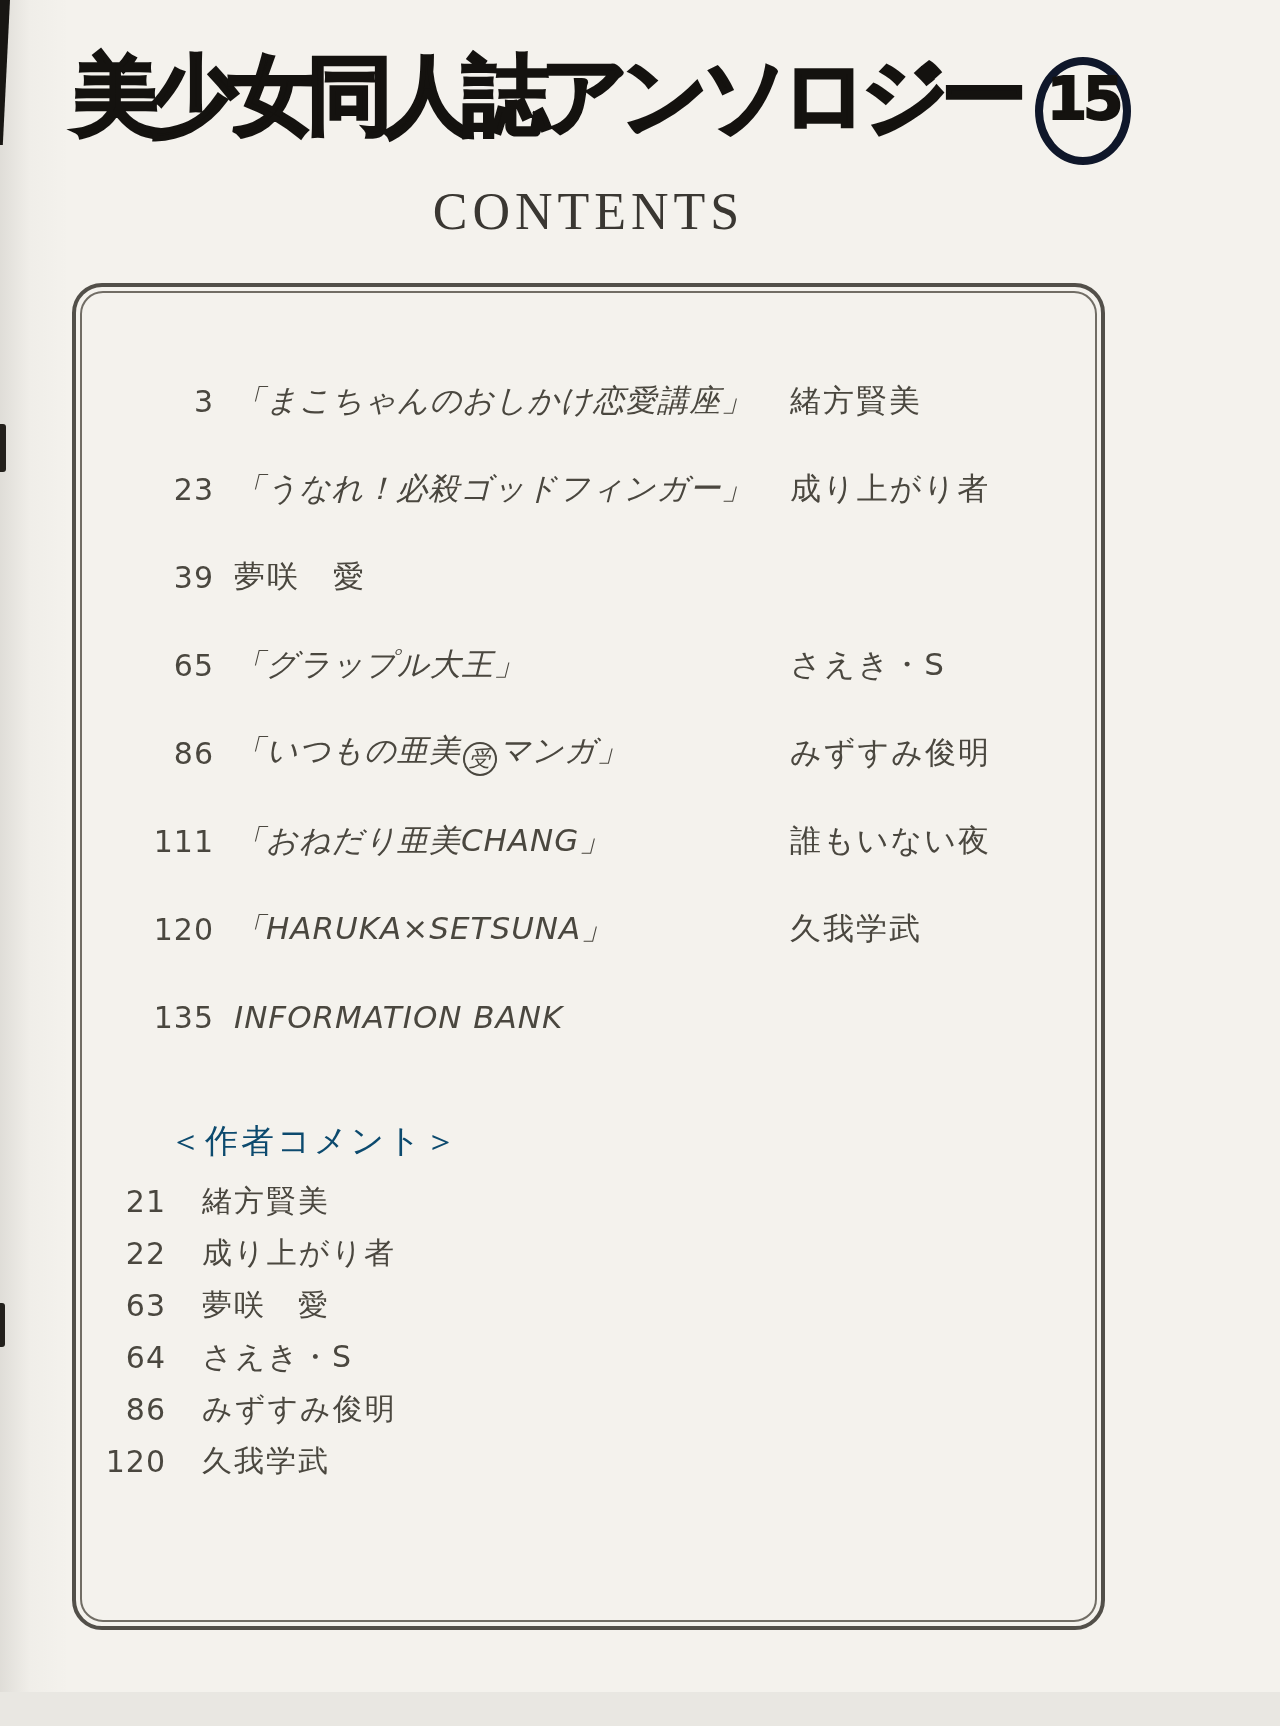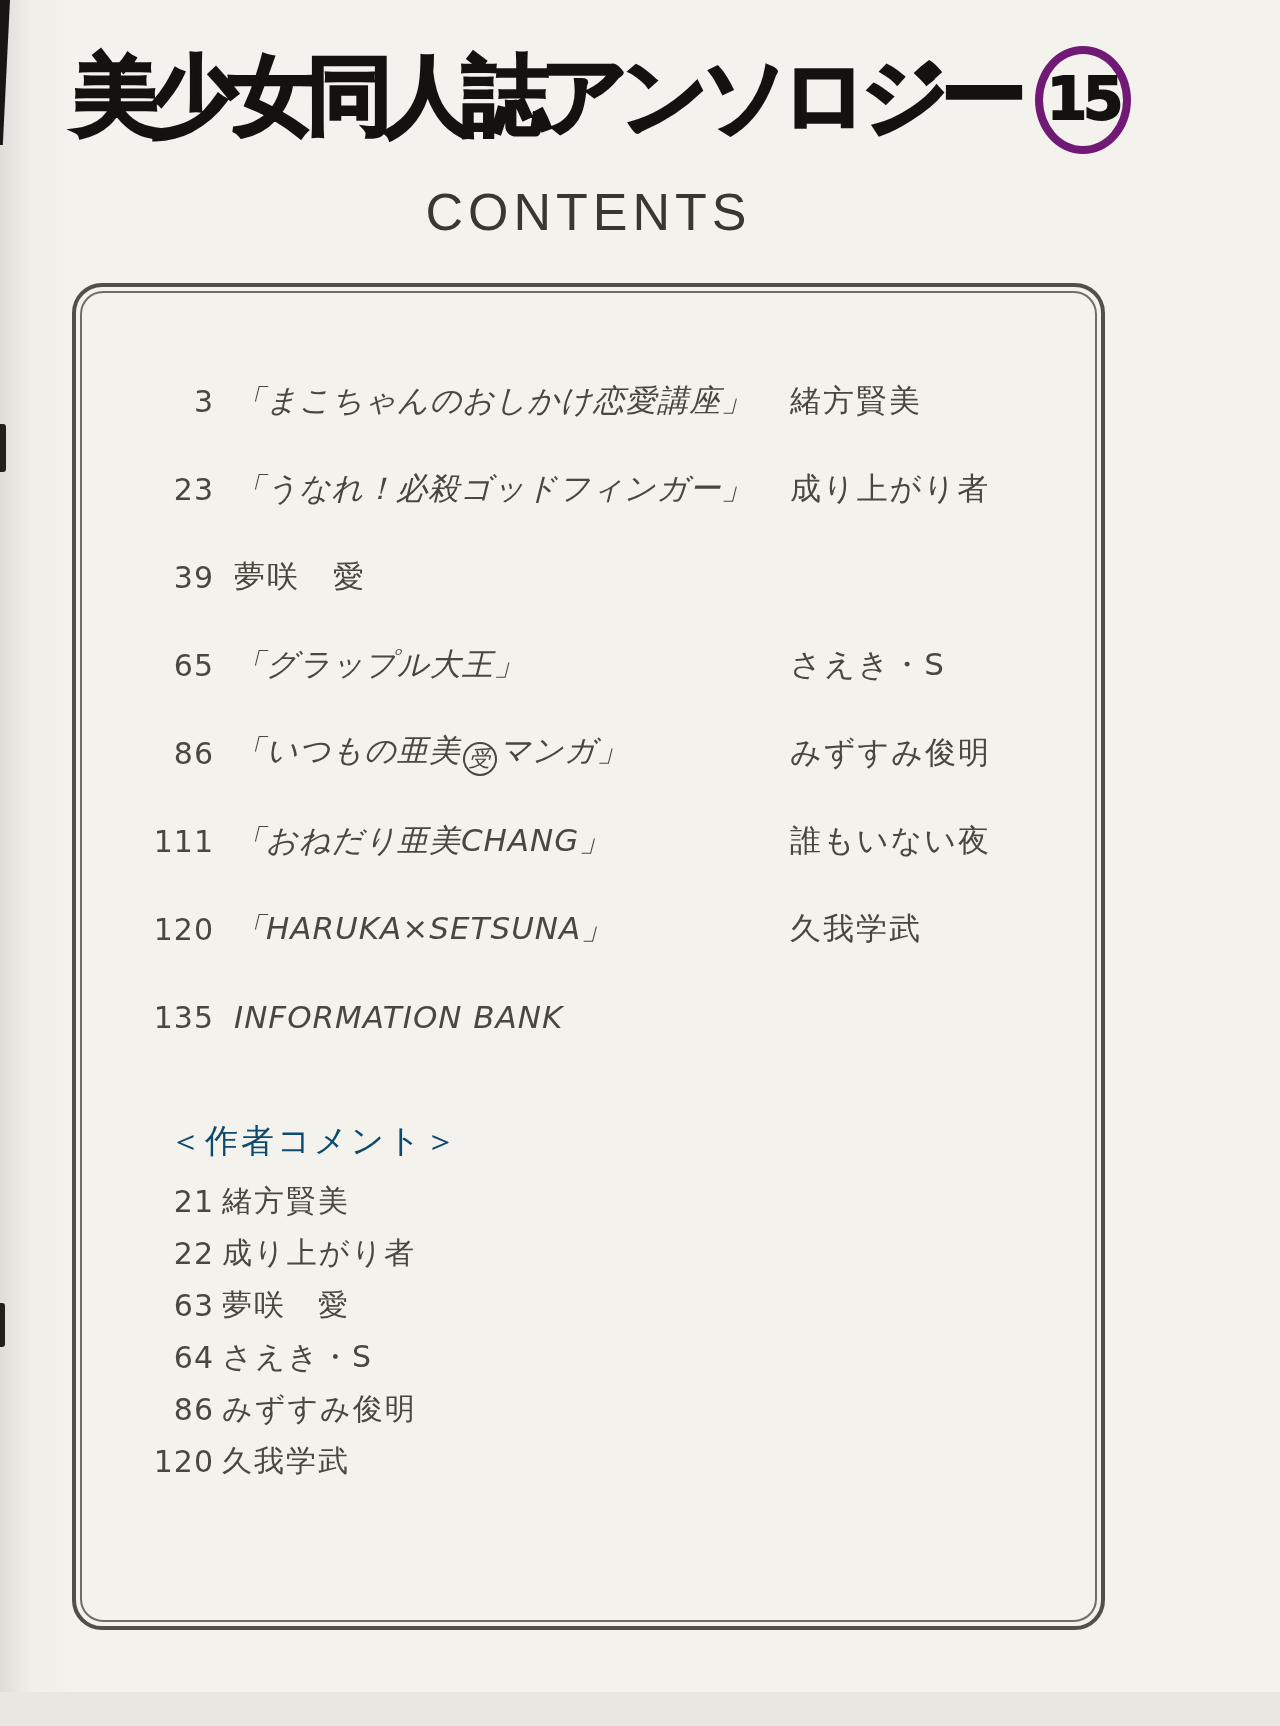--- a/index.html
+++ b/index.html
@@ -21,28 +21,28 @@
   .scan-mark.m1{top:424px;width:6px;height:48px;}
   .scan-mark.m2{top:1303px;width:5px;height:44px;}
 
   
   .main-title{
     position:absolute;left:73px;top:44px;margin:0;white-space:nowrap;
     font-size:86px;font-weight:900;letter-spacing:-8px;line-height:1.2;
     color:#14120f;-webkit-text-stroke:3px #14120f;
   }
   .issue-circle{
-    display:inline-flex;align-items:center;justify-content:center;
-    width:80px;height:92px;border:8px solid #701a75;border-radius:50%;
+    display:inline-flex;align-items:flex-start;justify-content:center;
+    width:80px;height:92px;border:8px solid #0f172a;border-radius:50%;
     margin-left:16px;vertical-align:6px;
     font-size:58px;font-weight:900;letter-spacing:-4px;-webkit-text-stroke:2px #14120f;
   }
   .contents-heading{
     position:absolute;top:182px;left:72px;width:1033px;text-align:center;
-    font-family:Liberation Sans, sans-serif;
+    font-family:Liberation Serif, serif;
     font-size:52px;letter-spacing:5px;color:#3a3732;
   }
 
   
   .toc-box{
     position:absolute;left:72px;top:283px;width:1033px;height:1347px;
     border:4px solid #524f49;border-radius:30px;box-sizing:border-box;
   }
   .toc-box-inner{
     position:absolute;inset:4px;border:2px solid #716d65;border-radius:23px;
@@ -65,21 +65,21 @@
     font-size:22px;vertical-align:-5px;margin:0 2px;box-sizing:border-box;
   }
 
   .comments-heading{
     position:absolute;top:832px;left:93px;
     font-size:33px;letter-spacing:3px;color:#0c4a6e;white-space:nowrap;
   }
   .comment-rows{position:absolute;top:888px;left:0;right:0;}
   .comment-row{
     height:52px;display:grid;grid-template-columns:90px auto;
-    column-gap:8px;padding-left:48px;align-items:center;
+    column-gap:36px;align-items:center;
     font-size:30px;color:#4a473f;
   }
   .comment-row .pg{text-align:right;letter-spacing:1px;}
   .comment-row .auth{letter-spacing:2px;white-space:nowrap;}
 </style>
 </head>
 <body>
 
 <div class="page">
 

